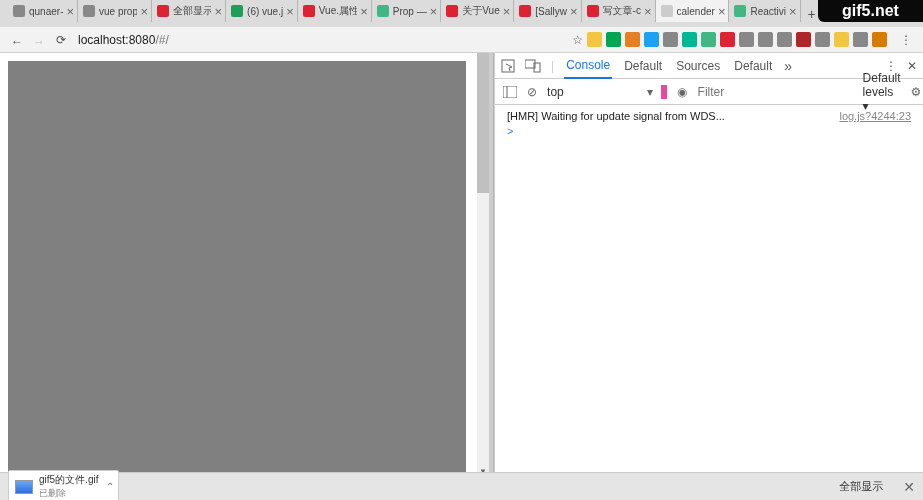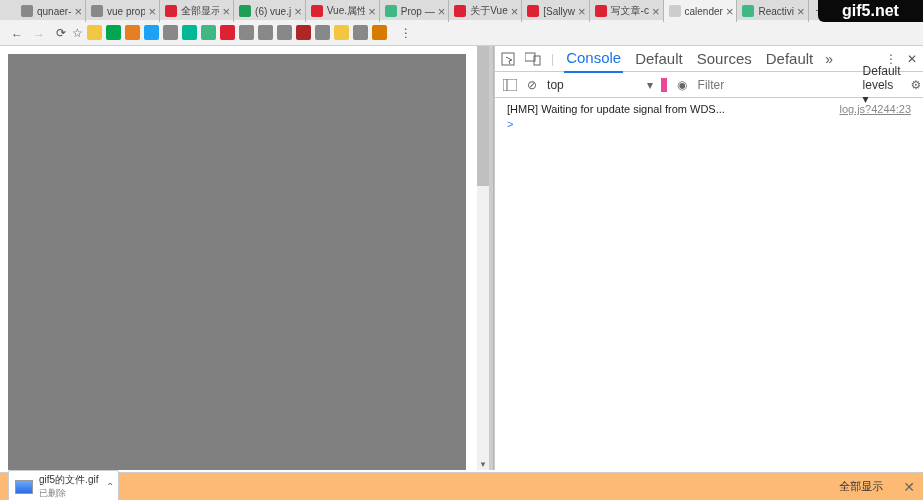--- a/index.html
+++ b/index.html
@@ -1,18 +1,18 @@
 <!DOCTYPE html>
 <html><head>
 <meta charset="utf-8">
 <style>
 *{margin:0;padding:0;box-sizing:border-box;font-family:"Segoe UI",Arial,sans-serif}
 body{width:923px;height:500px;background:#fff;position:relative;overflow:hidden;font-size:12px}
 .watermark{position:absolute;top:0;right:0;width:105px;height:22px;background:#0a0a0a;color:#fff;font-size:16px;font-weight:bold;text-align:center;line-height:22px;z-index:100;border-radius:0 0 0 6px}
-.tabstrip{height:20px;display:flex;background:#dcdcdc;padding-left:16px}
+.tabstrip{height:27px;display:flex;background:#dcdcdc;padding-left:8px}
 .tab{display:flex;align-items:center;height:22px;padding:0 3px 0 5px;font-size:10px;color:#444;border-right:1px solid #b5b5b5;min-width:0;max-width:74px;overflow:hidden}
 .tab.active{background:#f2f2f2}
 .tab .favicon{width:12px;height:12px;margin-right:4px;flex-shrink:0;border-radius:2px}
 .tab .title{white-space:nowrap;overflow:hidden;flex:1}
 .tab .close{margin-left:3px;color:#666;font-size:13px;line-height:1;flex-shrink:0}
 .newtab{width:22px;display:flex;align-items:center;justify-content:center;color:#555;font-size:14px}
 .addrbar{height:26px;display:flex;align-items:center;border-bottom:1px solid #d0d0d0;background:#f2f2f2;padding:0 6px}
 .navbtn{width:22px;height:22px;display:flex;align-items:center;justify-content:center;color:#555;border-radius:11px}
 .navbtn.disabled{color:#bbb}
 .addr{flex:1;margin:0 6px;font-size:12px;color:#333}
@@ -23,33 +23,33 @@
 .content{height:424px;display:flex}
 .page{flex:1;background:#fff;padding:8px;position:relative}
 .greybox{width:458px;height:416px;background:#808080}
 .page-scroll{position:absolute;right:0;top:0;width:12px;height:100%;background:#f0f0f0}
 .page-scroll .thumb{position:absolute;top:0;width:12px;height:140px;background:#c0c0c0}
 .page-scroll .arrow{position:absolute;bottom:0;width:12px;height:12px;display:flex;align-items:center;justify-content:center;color:#666;font-size:9px}
 .divider{width:5px;background:#ccc;border-right:1px solid #b5b5b5;cursor:col-resize}
 .cursor{position:absolute;left:473px;top:427px;font-size:13px;color:#000;pointer-events:none}
 .devtools{width:429px;display:flex;flex-direction:column;border-left:1px solid #ccc}
 .dt-tabs{height:26px;display:flex;align-items:center;border-bottom:1px solid #ccc;padding:0 6px;gap:10px}
-.dt-tab{font-size:15px;color:#555;padding:5px 2px}
+.dt-tab{font-size:12px;color:#555;padding:5px 2px}
 .dt-tab.active{color:#1a73e8;border-bottom:2px solid #1a73e8}
 .dt-more{font-size:14px;color:#555}
 .dt-right{margin-left:auto;display:flex;gap:10px;align-items:center;color:#555}
 .dt-toolbar{height:26px;display:flex;align-items:center;border-bottom:1px solid #ccc;padding:0 8px;gap:10px}
 .dt-toolbar .ctx{font-size:12px;color:#333;flex:0 0 120px;border-right:6px solid #ec4899}
 .dt-toolbar .filter{flex:1;border:none;font-size:12px;color:#888;outline:none}
 .dt-toolbar .levels{font-size:12px;color:#333}
 .dt-body{flex:1;padding:4px 12px;font-family:Menlo,Consolas,monospace;font-size:11px;color:#222}
 .logline{display:flex;justify-content:space-between;padding:1px 0}
 .logline .src{color:#888;text-decoration:underline}
 .prompt{color:#367cf1;margin-top:2px}
-.dlbar{position:absolute;bottom:0;left:0;right:0;height:28px;border-top:1px solid #ccc;background:#fdba74;display:flex;align-items:center;padding:0 8px}
+.dlbar{position:absolute;bottom:0;left:0;right:0;height:28px;border-top:1px solid #ccc;background:#e5e5e5;display:flex;align-items:center;padding:0 8px}
 .dlitem{display:flex;align-items:center;gap:6px;border:1px solid #ccc;border-radius:2px;padding:2px 20px 2px 6px;background:#fff;position:relative}
 .dlitem .thumb{width:18px;height:14px;background:linear-gradient(#6aa9ff,#2d6cdf);border:1px solid #999}
 .dlitem .name{font-size:10px;color:#333}
 .dlitem .status{font-size:9px;color:#888}
 .dlitem .chev{position:absolute;right:4px;color:#666;font-size:10px}
 .dlbar .spacer{flex:1}
 .dlbar .all{font-size:11px;color:#333;margin-right:20px}
 .dlbar .x{color:#666;font-size:14px}
 svg{display:block}
 </style>
@@ -114,20 +114,23 @@
       <span class="title">Reactivi</span>
       <span class="close">×</span>
     </div>
     <div class="newtab">+</div>
   </div>
 
 <div class="addrbar">
   <div class="navbtn">←</div>
   <div class="navbtn disabled">→</div>
   <div class="navbtn">⟳</div>
+  <div class="addr">
+    <span class="host">localhost:8080</span><span class="path">/#/</span>
+  </div>
   <div class="ext-icons">
     <span style="color:#555">☆</span>
     <div id="exts" style="display:flex;gap:4px">
         <div class="ei" style="background: rgb(243, 198, 66);"></div>
         <div class="ei" style="background: rgb(0, 166, 81);"></div>
         <div class="ei" style="background: rgb(230, 126, 34);"></div>
         <div class="ei" style="background: rgb(29, 161, 242);"></div>
         <div class="ei" style="background: rgb(136, 136, 136);"></div>
         <div class="ei" style="background: rgb(0, 184, 148);"></div>
         <div class="ei" style="background: rgb(65, 184, 131);"></div>

